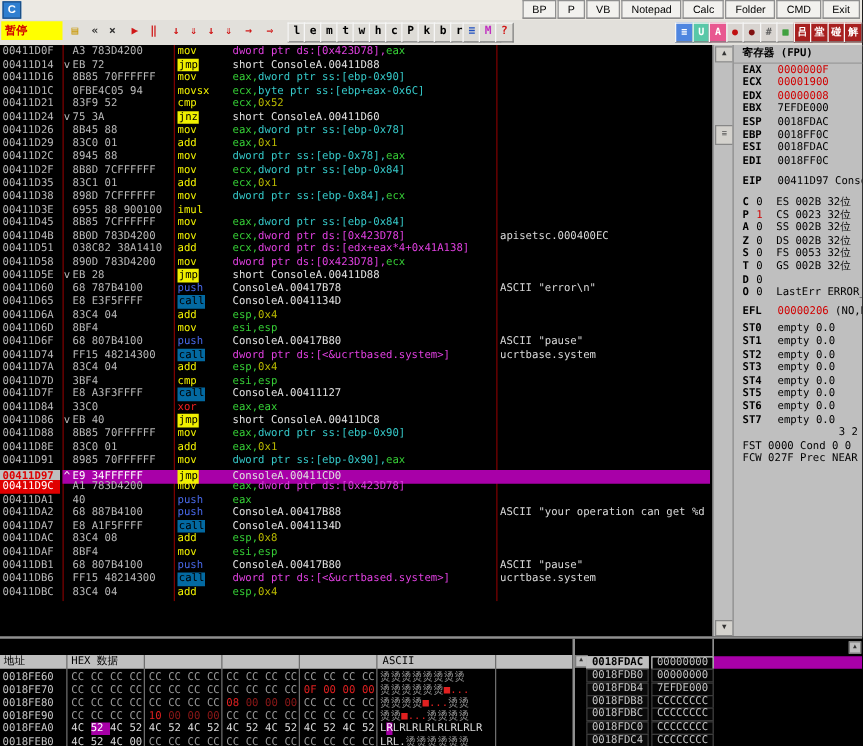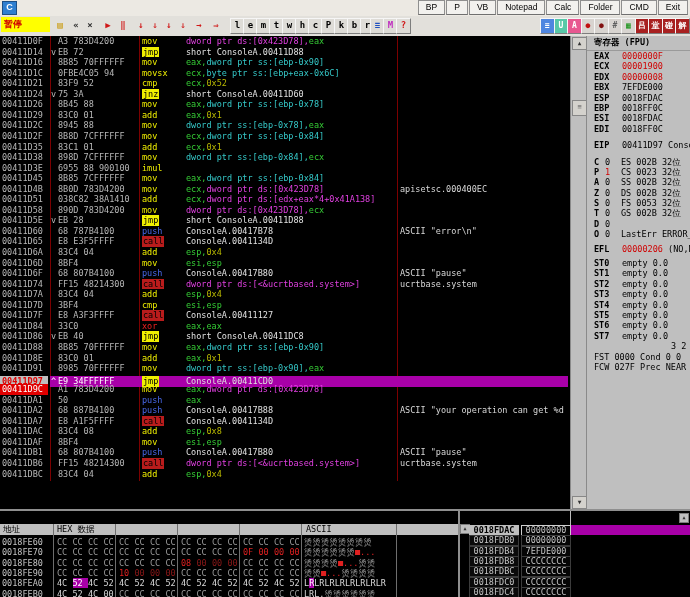--- a/index.html
+++ b/index.html
@@ -27,21 +27,21 @@
   .vsep{position:absolute;top:0;bottom:0;width:1px;background:#7c0000;}
   .drow{position:absolute;left:0;width:570px;height:10.55px;line-height:10.55px;white-space:nowrap;}
   .hl-eip{position:absolute;left:50px;right:2px;top:0;bottom:0;background:#a800a8;}
   .da{position:absolute;left:2px;width:46px;color:#b8b8b8;}
   .da.bpgray{left:0;padding-left:2px;background:#bfbfbf;color:#e00000;font-weight:bold;}
   .da.bpred{left:0;padding-left:2px;background:#e00000;color:#fff;}
   .dmk{position:absolute;left:51px;color:#b8b8b8;}
   .db{position:absolute;left:58px;color:#b8b8b8;}
   .dmn{position:absolute;left:142px;}
   .my{color:#f0f000;} .mp{color:#4868e8;} .mx{color:#f02020;}
-  .mj{color:#000;background:#f0f000;padding:0 1px;} .mr{color:#000;background:#b91c1c;padding:0 1px;text-align:right;}
+  .mj{color:#000;background:#f0f000;padding:0 1px;} .mr{color:#000;background:#0369a1;padding:0 1px;text-align:right;}
   .dops{position:absolute;left:186px;}
   .og{color:#35cc35;} .oc{color:#35c8c8;} .om{color:#e040e0;} .oi{color:#b8b800;} .ol{color:#e0e0e0;}
   .dcm{position:absolute;left:400px;color:#d8d8d8;}
   
   #vscroll{position:absolute;left:570px;top:36px;width:16px;height:474px;background:#bfbfbf;border-left:1px solid #8a8a8a;}
   .sarrow{position:absolute;left:1px;width:13px;height:11px;background:#d4d2cd;border:1px solid #878787;
           text-align:center;font-size:6px;line-height:10px;color:#333;}
   #sthumb{position:absolute;left:1px;top:64px;width:13px;height:14px;background:#d4d2cd;border:1px solid #878787;
           text-align:center;font-size:7px;line-height:12px;color:#555;}
   
@@ -319,21 +319,21 @@
           <span class="dops"><span class="ol">ConsoleA.00411CD0</span></span>
         </div>
         <div class="drow" style="top: 348.15px;">
           <span class="da bpred">00411D9C</span>
           <span class="db">A1 783D4200</span>
           <span class="dmn my">mov</span>
           <span class="dops"><span class="og">eax,</span><span class="om">dword ptr ds:[0x423D78]</span></span>
         </div>
         <div class="drow" style="top: 358.7px;">
           <span class="da">00411DA1</span>
-          <span class="db">50</span>
+          <span class="db">40</span>
           <span class="dmn mp">push</span>
           <span class="dops"><span class="og">eax</span></span>
         </div>
         <div class="drow" style="top: 369.25px;">
           <span class="da">00411DA2</span>
           <span class="db">68 887B4100</span>
           <span class="dmn mp">push</span>
           <span class="dops"><span class="ol">ConsoleA.00417B88</span></span>
           <span class="dcm">ASCII "your operation can get %d</span>
         </div>

